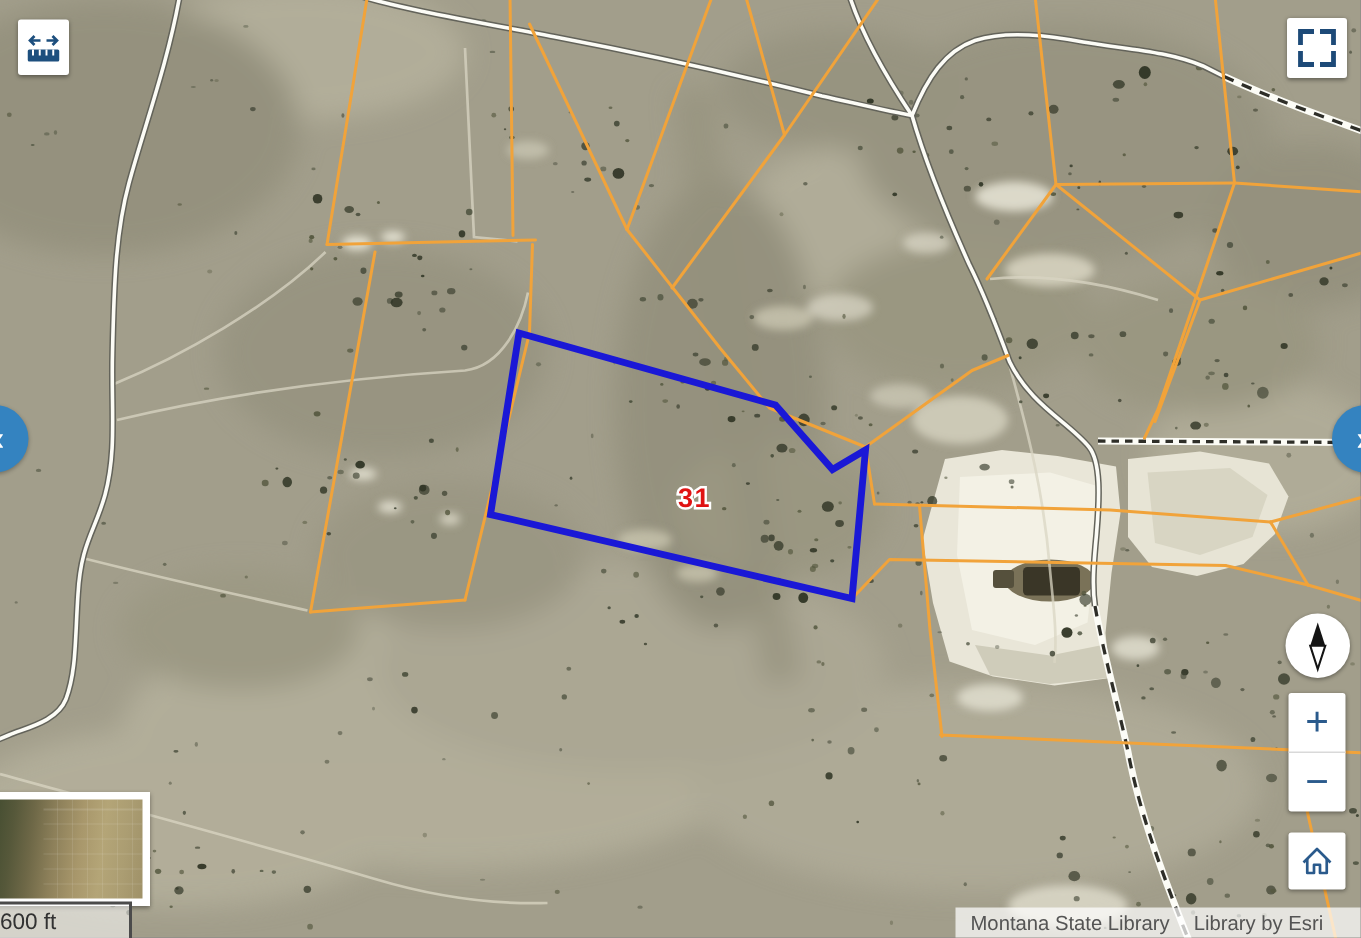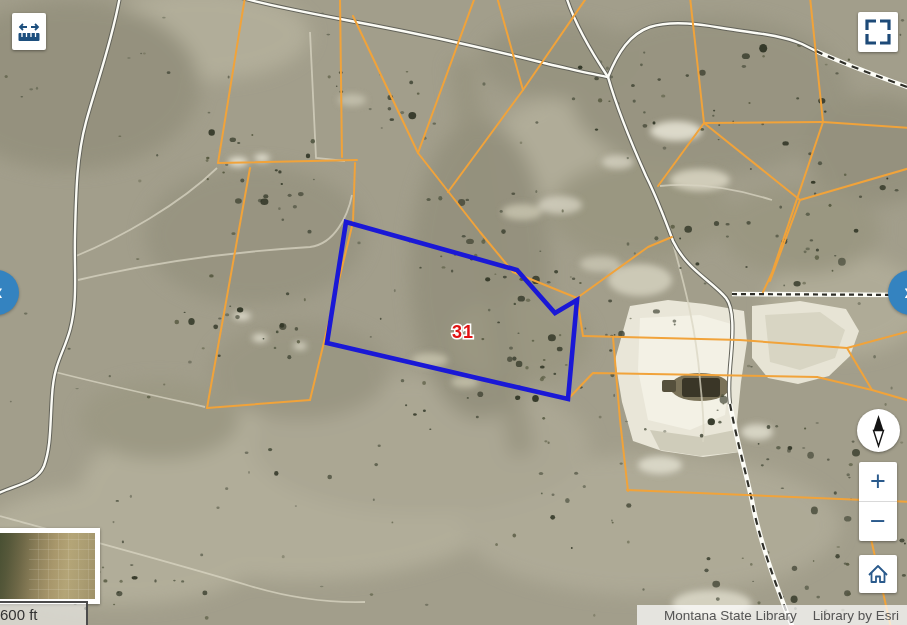--- a/index.html
+++ b/index.html
@@ -28,21 +28,21 @@
   #overview{left:-12px;top:528px;width:102px;height:66px;background:#fff;padding:5px 5px 5px 5px;box-sizing:content-box;cursor:pointer;}
   #overview .inner{position:relative;width:100%;height:100%;overflow:hidden;
     background:linear-gradient(97deg,#3f4a2e 0%,#56583a 16%,#6e6847 28%,#8d805a 42%,#a8976b 58%,#b4a577 72%,#ab9d72 86%,#9f9168 100%);}
   #overview .grid{position:absolute;left:35%;top:0;width:65%;height:100%;opacity:.5;
     background:repeating-linear-gradient(0deg,transparent 0 9px,rgba(255,255,255,.25) 9px 10px),
                repeating-linear-gradient(90deg,transparent 0 9px,rgba(255,255,255,.2) 9px 10px);}
   #scalebar{position:absolute;left:-36px;top:601px;width:124px;height:34px;border:2px solid #4b4b4b;
     background:rgba(255,255,255,.55);box-sizing:border-box;}
   #scalebar .lbl{padding:3px 0 0 34px;font-size:15px;color:#323232;}
   #attribution{position:absolute;right:0;bottom:0;height:20px;width:270px;background:rgba(255,255,255,.72);
-    display:flex;align-items:center;gap:16px;padding-left:27px;box-sizing:border-box;overflow:hidden;
+    display:flex;align-items:center;gap:16px;padding-left:10px;box-sizing:border-box;overflow:hidden;
     white-space:nowrap;font-size:13.5px;color:#545454;}
   #attribution span{flex:0 0 auto;}
 </style>
 </head>
 <body>
 
 <div class="viewport">
 
   <svg id="map-svg" width="907" height="625" viewBox="0 0 907 625">
     <defs>

